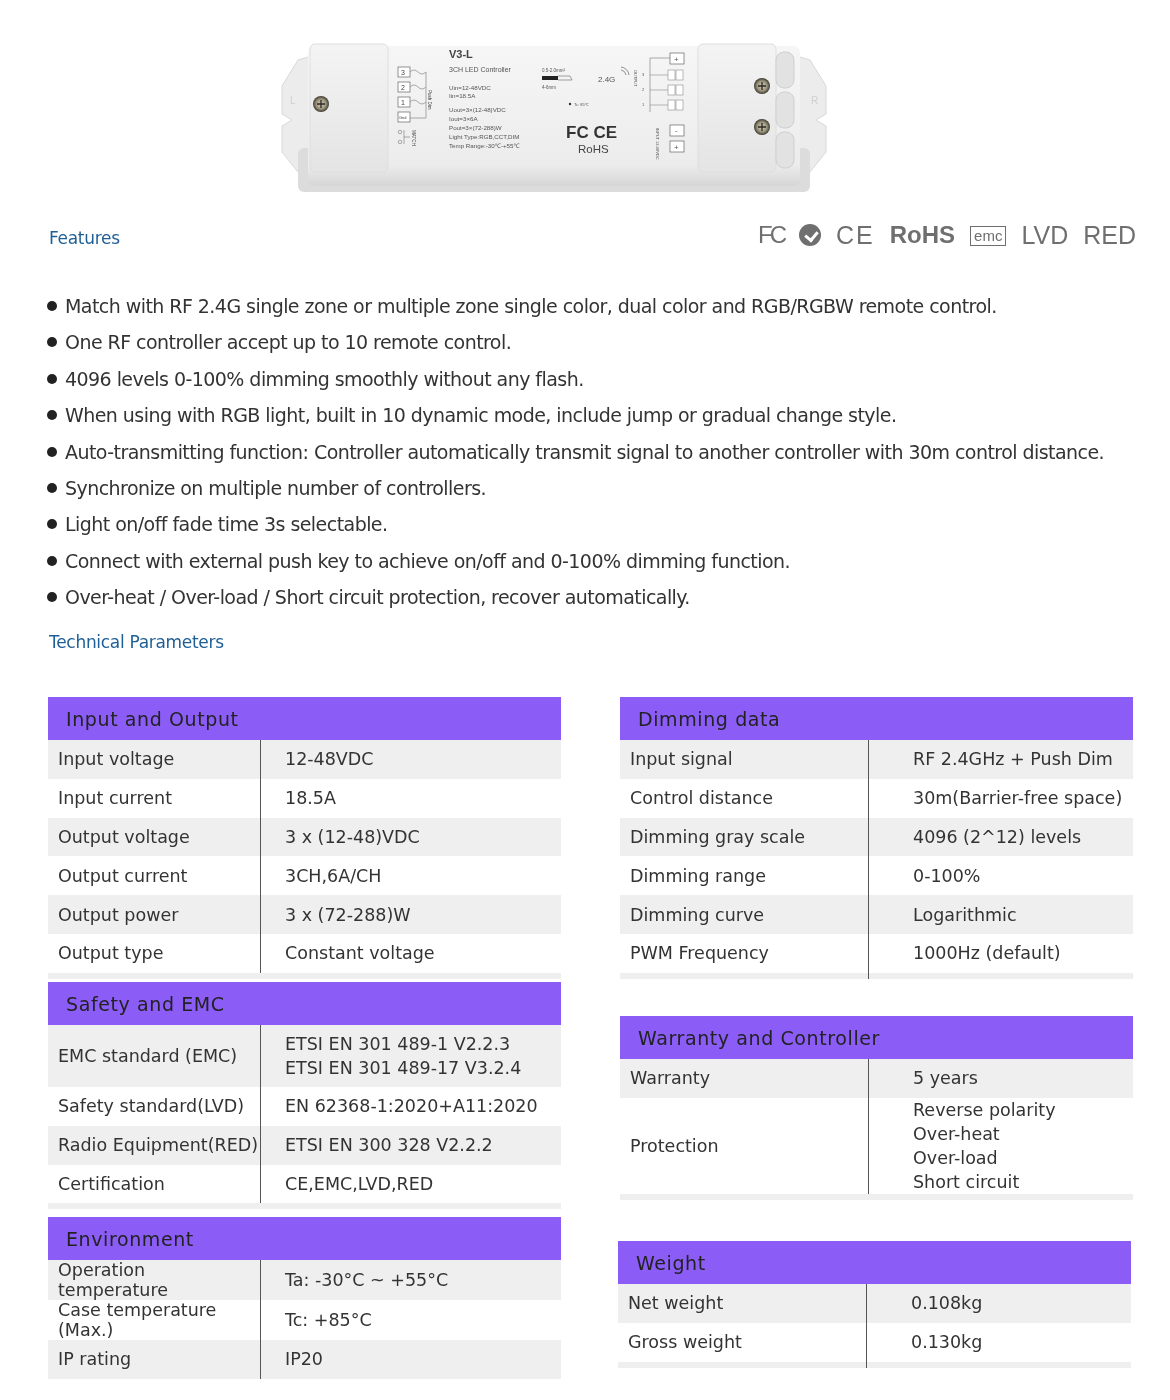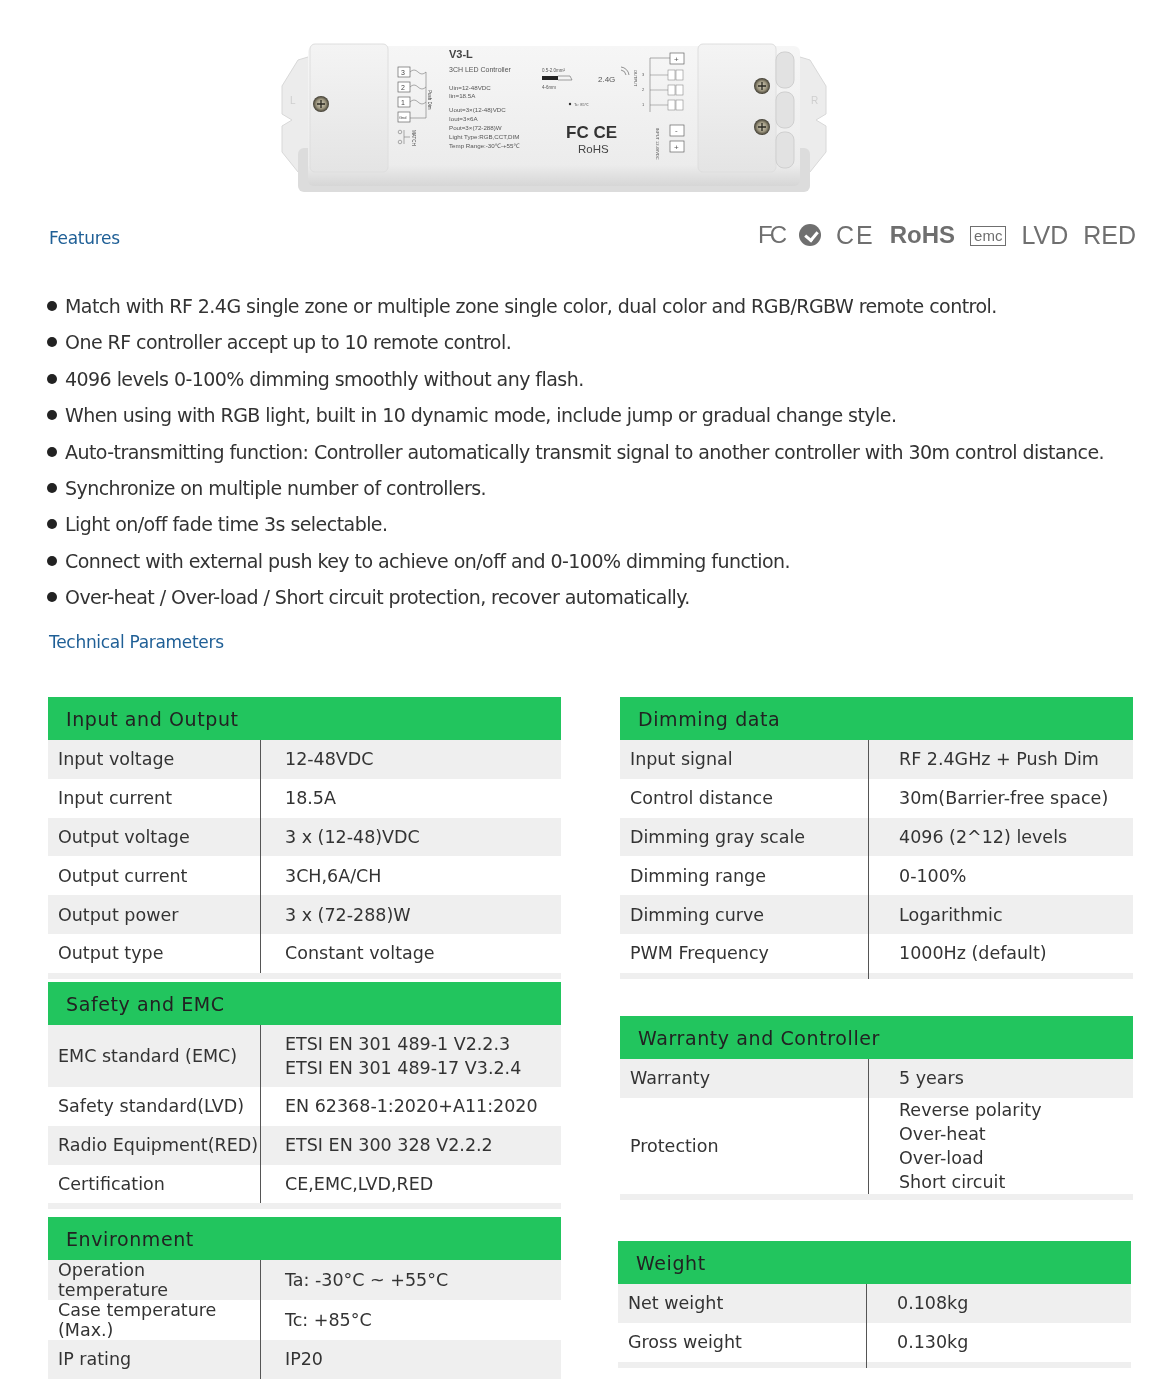--- a/index.html
+++ b/index.html
@@ -49,39 +49,39 @@
   .features { position: absolute; left: 47px; top: 288px; margin: 0; padding: 0; list-style: none; }
   .features li {
     font-size: 19px; line-height: 36.4px; color: #333; white-space: nowrap;
     font-family: "DejaVu Sans", sans-serif; letter-spacing: -0.55px;
   }
   .features .bullet { display: inline-block; width: 10px; height: 10px; border-radius: 50%; background: #222; margin-right: 8px; vertical-align: 2px; }
 
   
   .spec-table { position: absolute; border-collapse: collapse; font-family: "DejaVu Sans", sans-serif; }
   .spec-table .hdr {
-    background: #22c55e; height: 43px; font-size: 19px; color: #222;
+    background: #8b5cf6; height: 43px; font-size: 19px; color: #222;
     padding-left: 18px; letter-spacing: 0.6px;
   }
   .spec-table td { padding: 0; vertical-align: middle; }
   .spec-table tr.row td { height: 38.8px; font-size: 17.5px; color: #333; }
   .spec-table tr.row:nth-child(odd) td { background: #ffffff; }
   .spec-table tr.row:nth-child(even) td { background: #efefef; }
   .spec-table td.k { padding-left: 10px; border-right: 1px solid #555; }
   .spec-table td.v { padding-left: 24px; line-height: 24px; }
   .spec-table tr.foot td { height: 6px; background: #efefef; }
   .spec-table tr.foot td.k { border-right: 1px solid #555; }
 
   #t-io { left: 48px; top: 697px; width: 513px; }
   #t-io td.k, #t-safety td.k, #t-env td.k { width: 202px; }
   #t-safety { left: 48px; top: 982px; width: 513px; }
   #t-env { left: 48px; top: 1217px; width: 513px; }
   #t-dim { left: 620px; top: 697px; width: 513px; }
   #t-dim td.k, #t-war td.k, #t-wt td.k { width: 238px; }
-  #t-dim td.v, #t-war td.v, #t-wt td.v { padding-left: 30px; }
+  #t-dim td.v, #t-war td.v, #t-wt td.v { padding-left: 44px; }
   #t-war { left: 620px; top: 1016px; width: 513px; }
   #t-wt { left: 618px; top: 1241px; width: 513px; }
   .multi { display: block; }
 </style>
 </head>
 <body>
 
 <div class="product">
   <svg viewBox="0 0 552 158" xmlns="http://www.w3.org/2000/svg">
     <defs>

